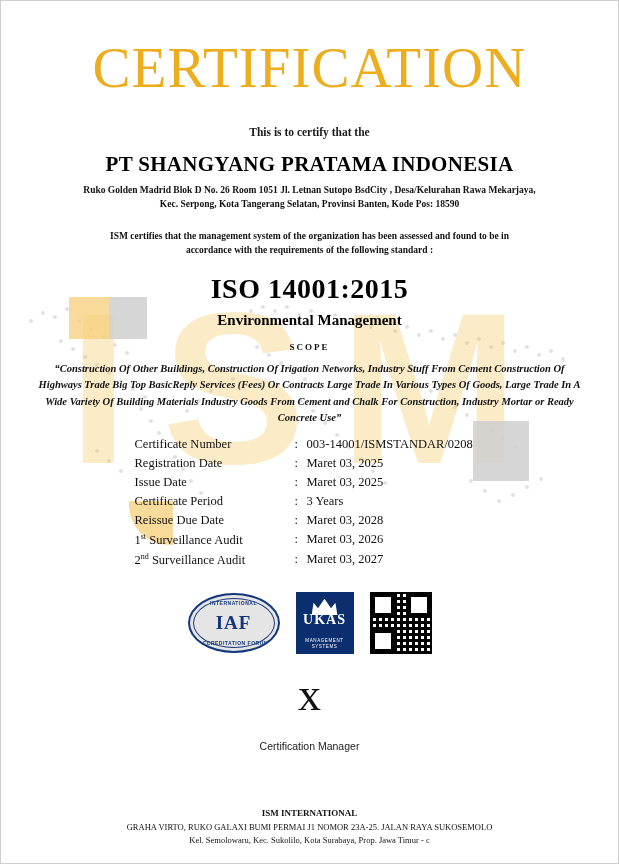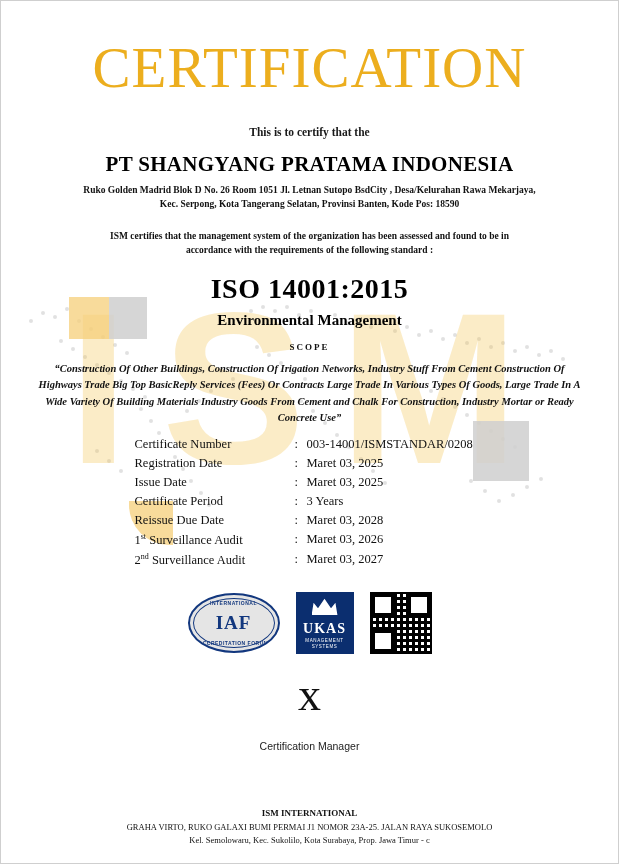--- a/index.html
+++ b/index.html
@@ -195,21 +195,21 @@
   }
   .ukas .crown {
     position:absolute; top:5px; left:50%; transform:translateX(-50%);
     width:26px; height:18px;
     background:#fff;
     clip-path: polygon(0% 100%, 8% 30%, 25% 60%, 50% 8%, 75% 60%, 92% 30%, 100% 100%);
   }
   .ukas .u {
     font-family:"Liberation Serif", serif;
     font-weight:bold; font-size:14px; letter-spacing:1px;
-    margin-bottom:1px;
+    margin-bottom:10px;
   }
   .ukas .m {
     font-family:"Liberation Sans", sans-serif;
     font-size:4.5px; letter-spacing:.6px; line-height:1.4; text-align:center;
   }
   .qr {
     width: 62px; height: 62px;
     background:
       repeating-linear-gradient(90deg,#000 0 3px,#fff 3px 6px),
       repeating-linear-gradient(0deg,#000 0 3px,#fff 3px 6px);

